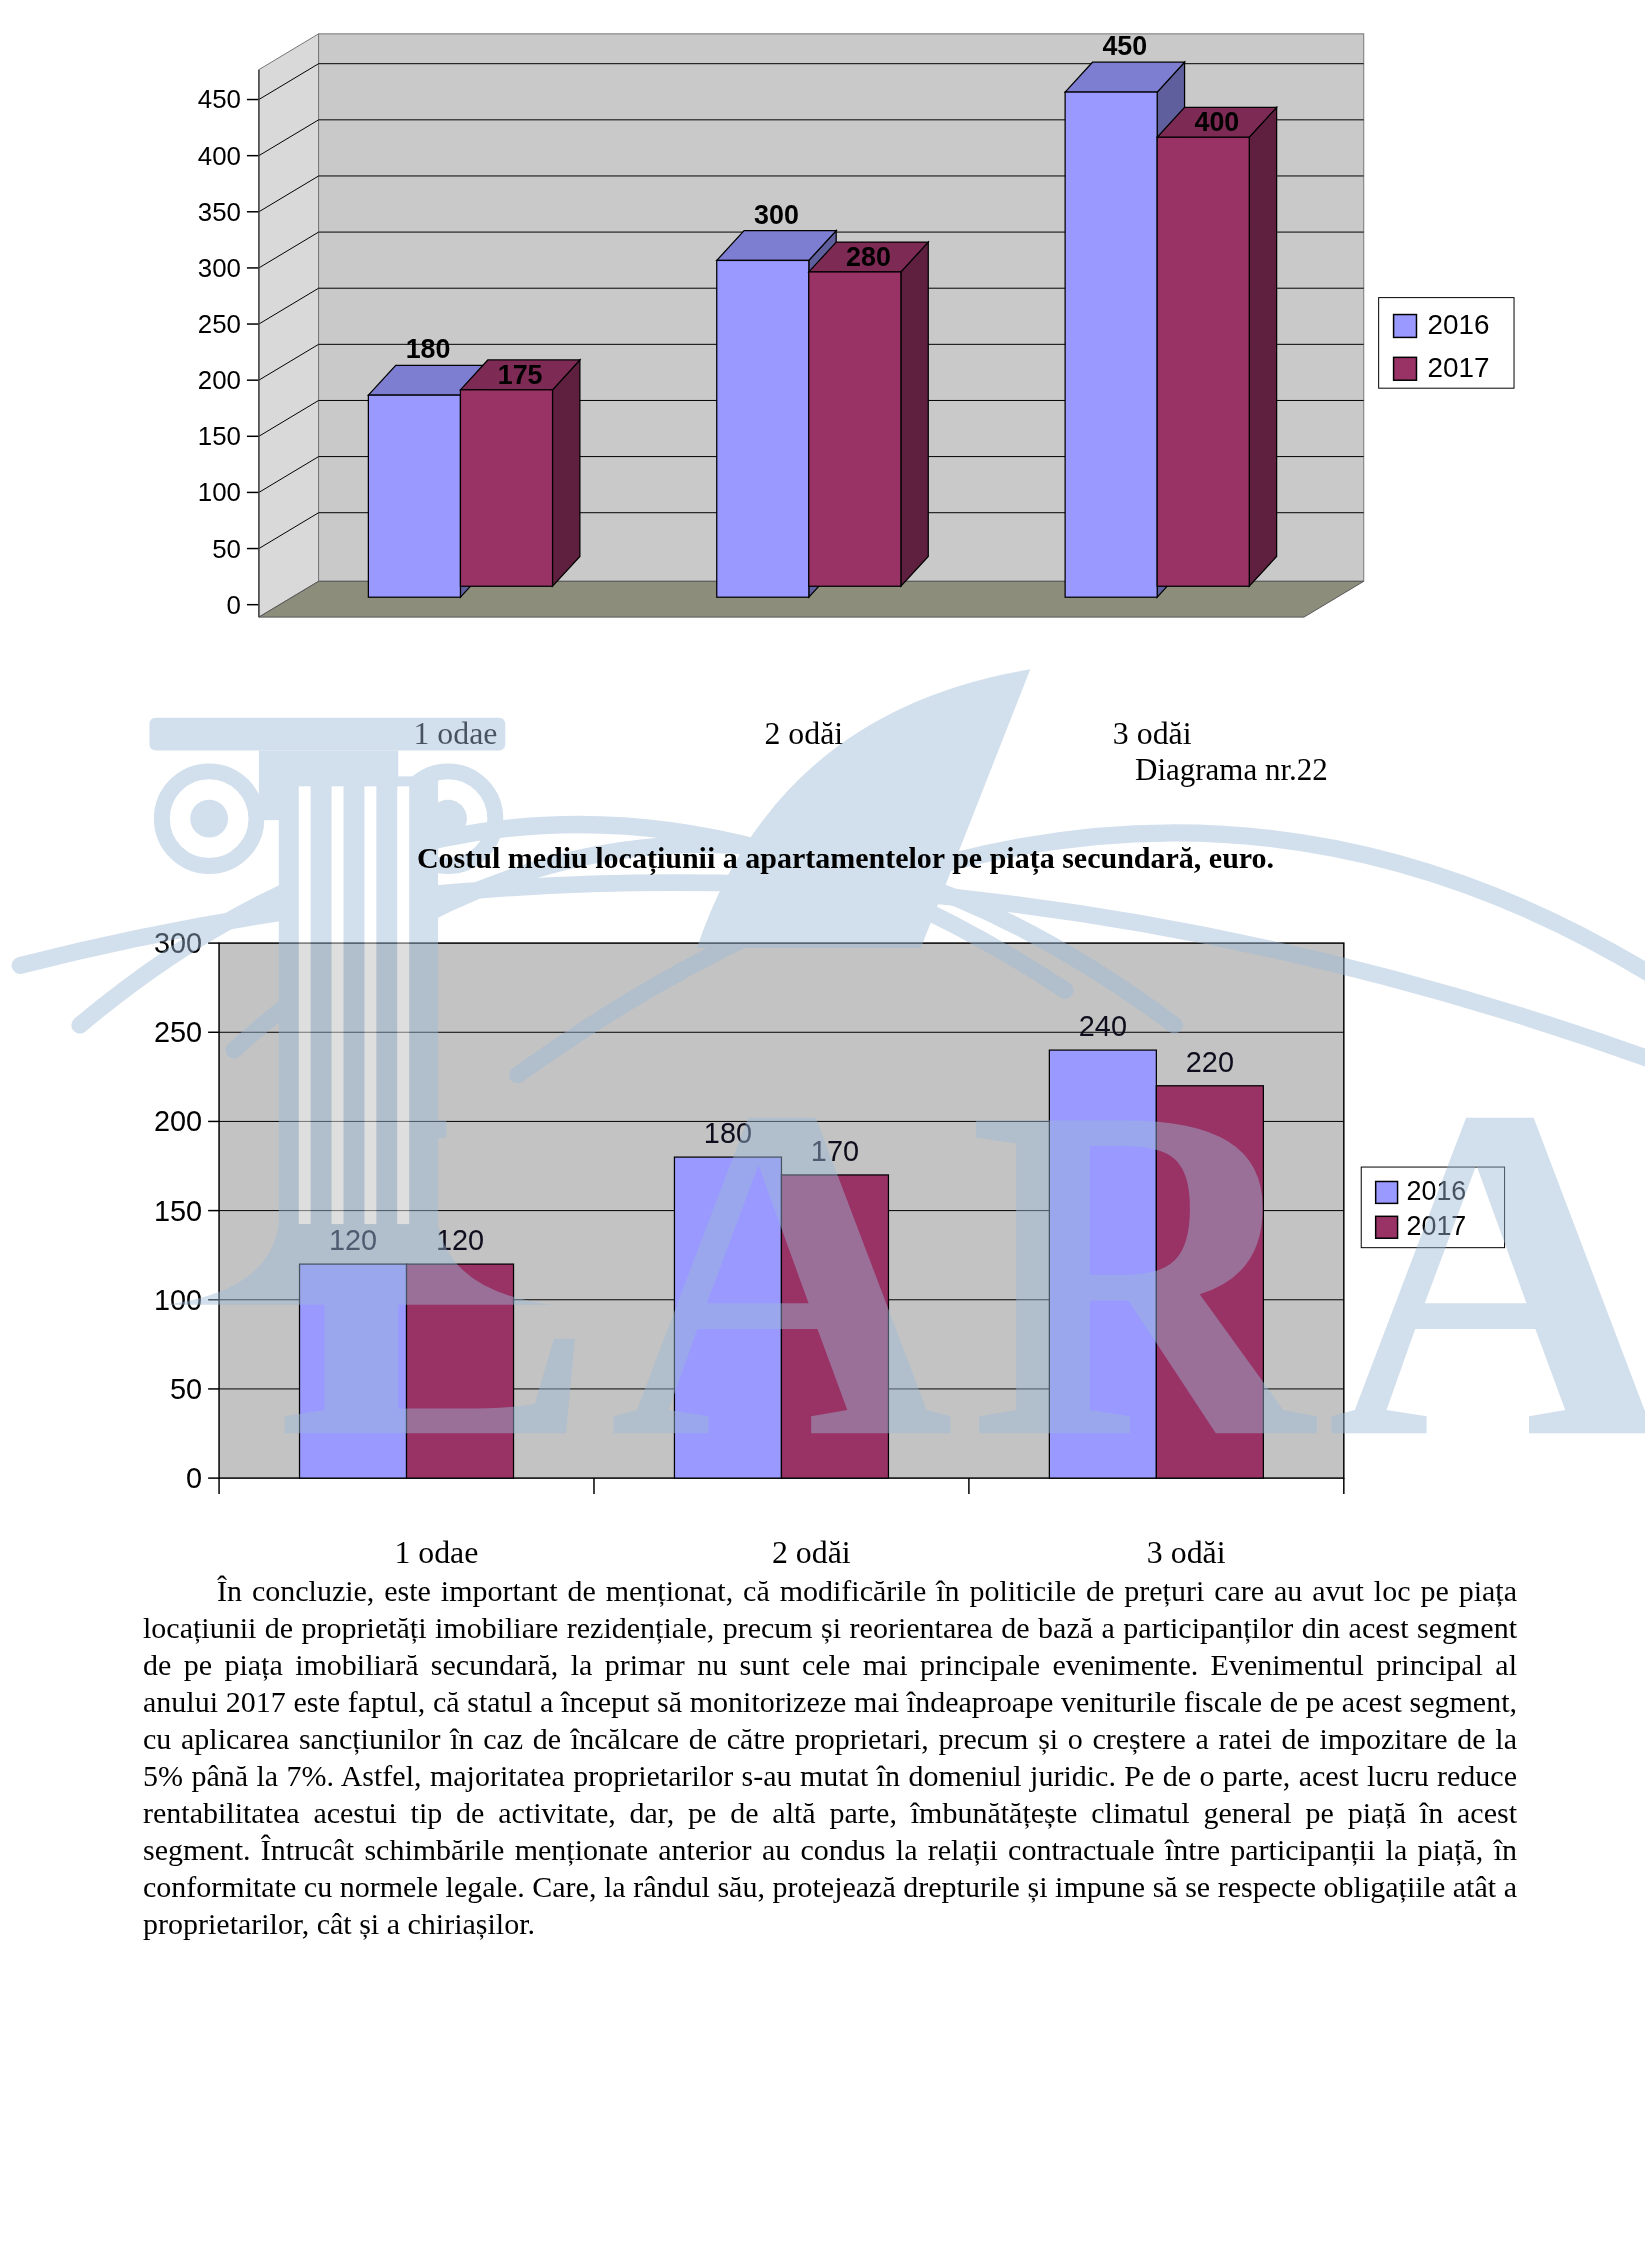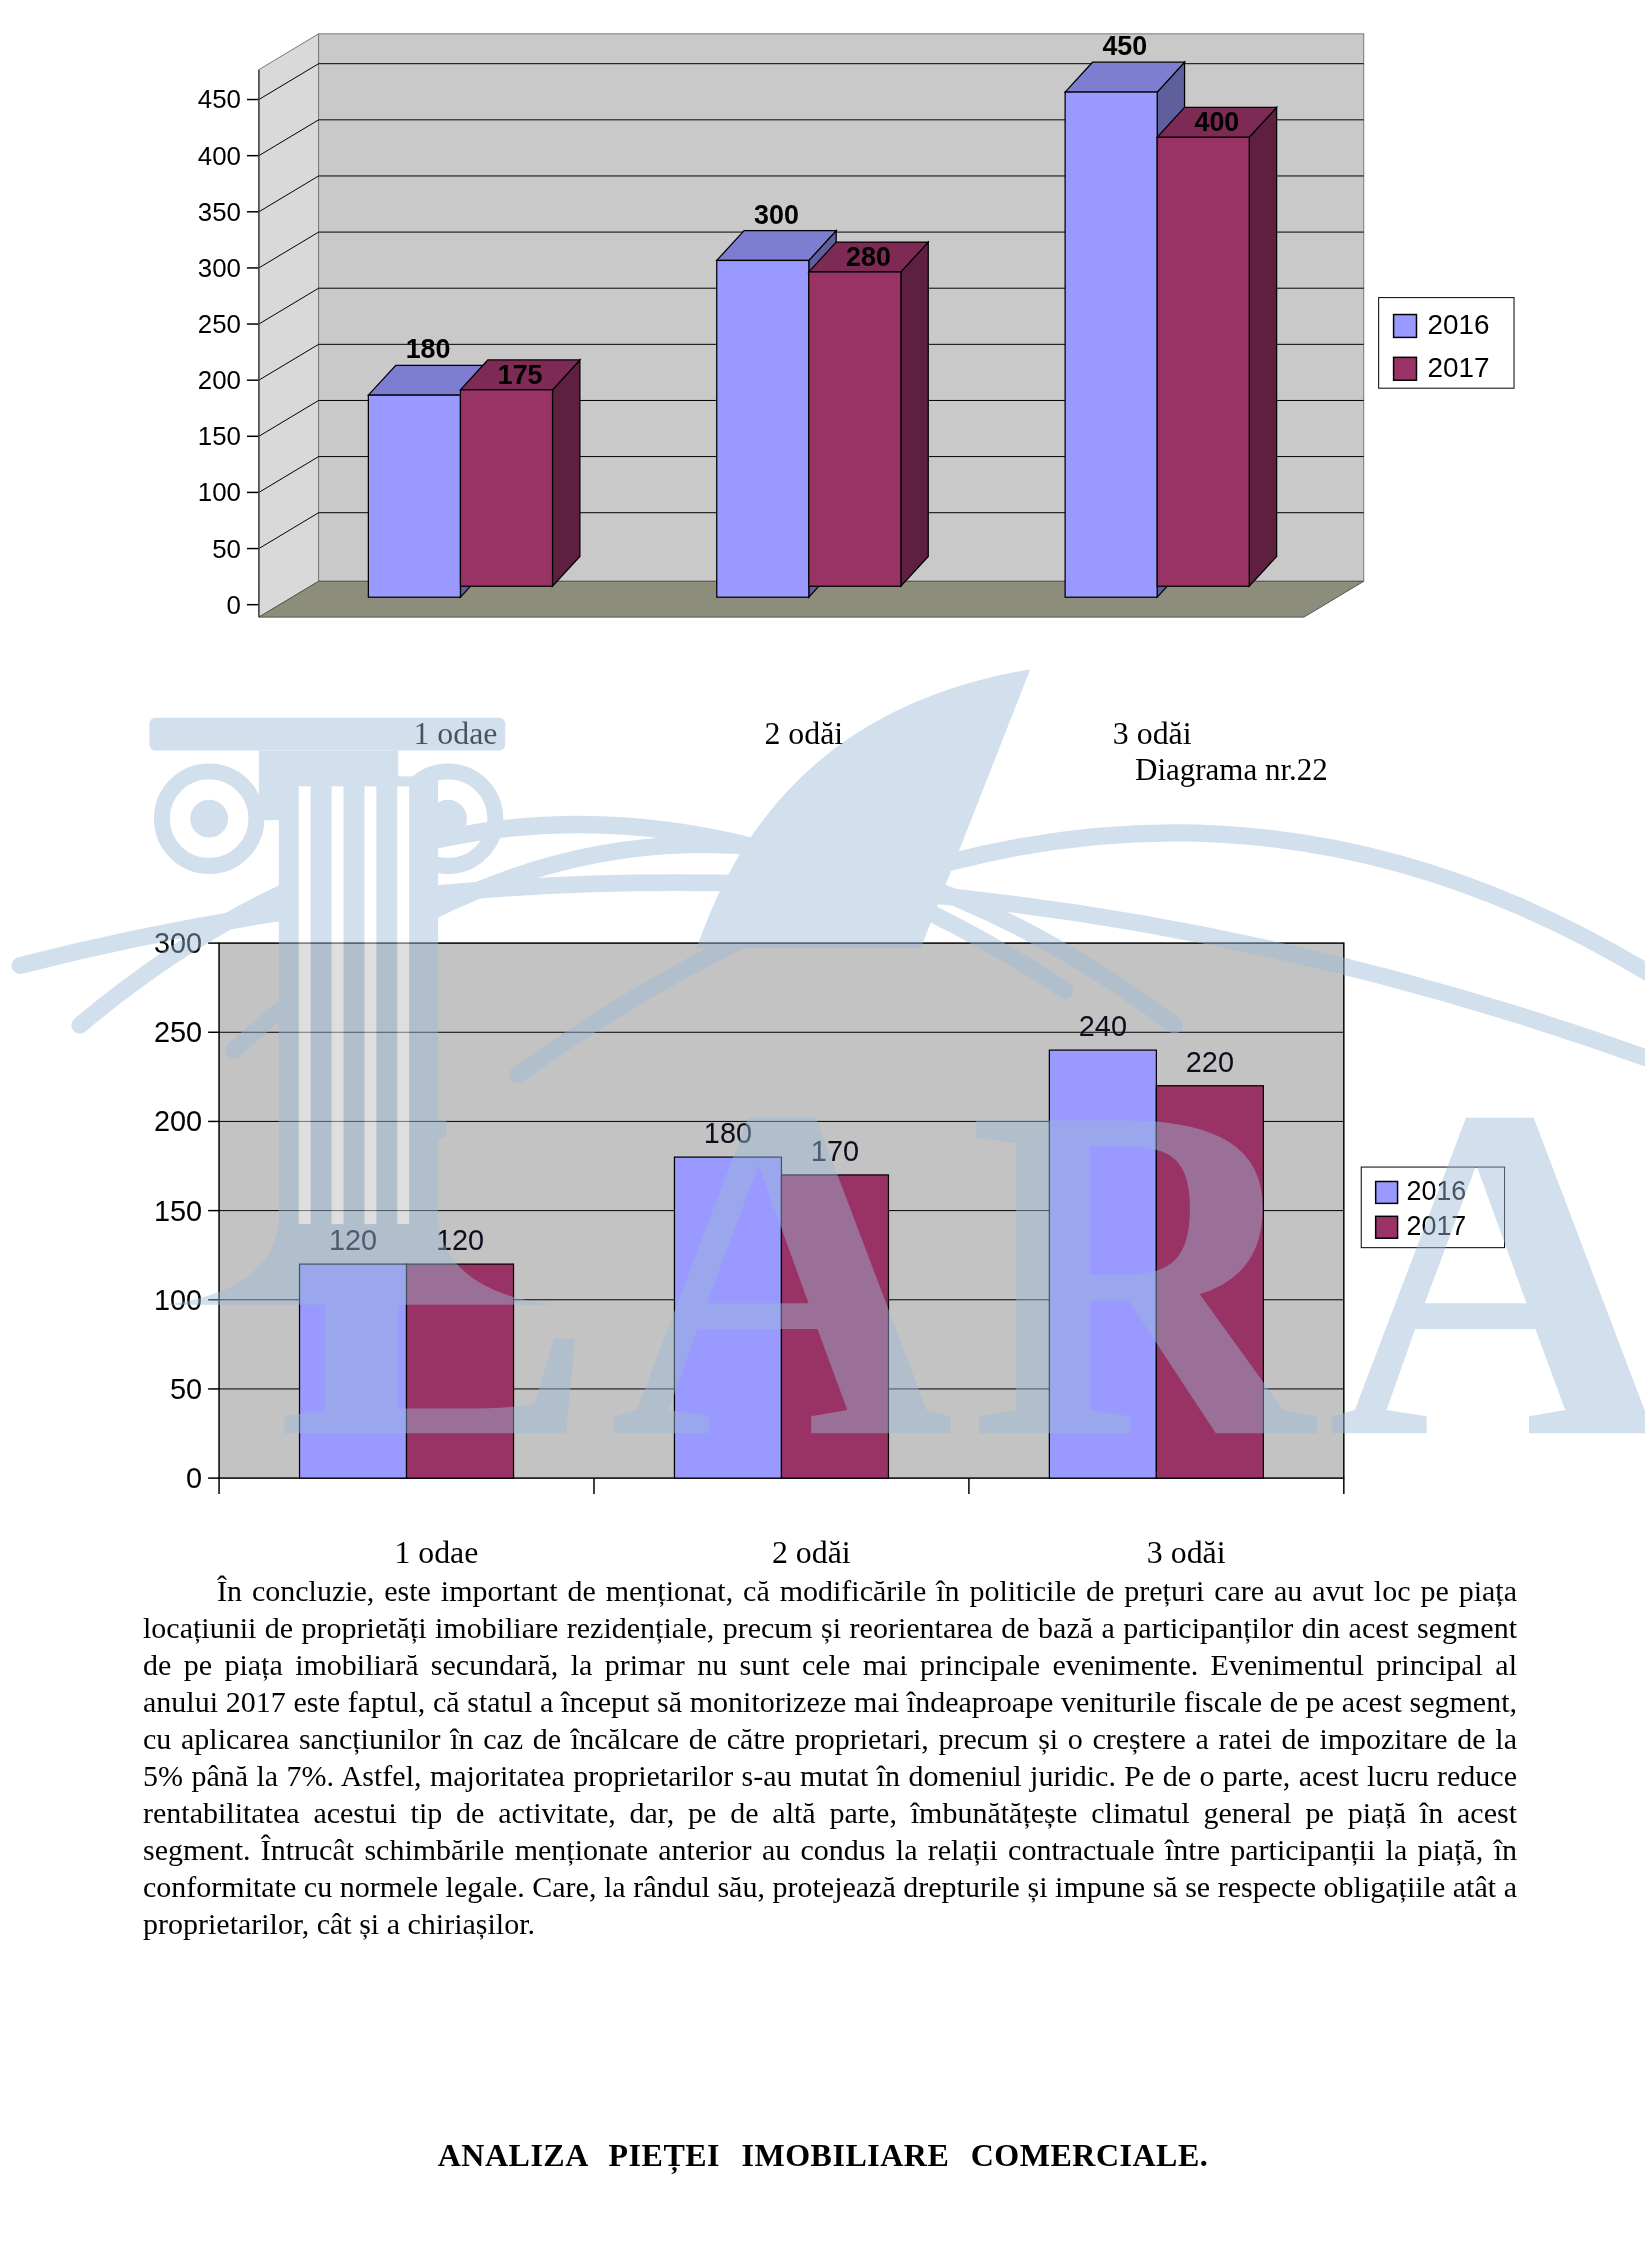--- a/index.html
+++ b/index.html
@@ -161,18 +161,18 @@
         <rect x="600" y="1580" width="24" height="880" fill="#ffffff"></rect>
         <rect x="666" y="1580" width="24" height="880" fill="#ffffff"></rect>
         <rect x="732" y="1580" width="24" height="880" fill="#ffffff"></rect>
         <rect x="798" y="1580" width="24" height="880" fill="#ffffff"></rect>
         <path d="M 560 2460 Q 540 2596 330 2622 L 1110 2622 Q 905 2596 880 2460 Z"></path>
       </g>
     </svg>
 
   <div id="diagram-caption" class="textblock">Diagrama nr.22</div>
 
+  <div id="chart2-title" class="textblock">Costul mediu locațiunii a apartamentelor pe piața secundară, euro.</div>
 
   <div id="conclusion-paragraph" class="textblock">În concluzie, este important de menționat, că modificările în politicile de prețuri care au avut loc pe piața locațiunii de proprietăți imobiliare rezidențiale, precum și reorientarea de bază a participanților din acest segment de pe piața imobiliară secundară, la primar nu sunt cele mai principale evenimente. Evenimentul principal al anului 2017 este faptul, că statul a început să monitorizeze mai îndeaproape veniturile fiscale de pe acest segment, cu aplicarea sancțiunilor în caz de încălcare de către proprietari, precum și o creștere a ratei de impozitare de la 5% până la 7%. Astfel, majoritatea proprietarilor s-au mutat în domeniul juridic. Pe de o parte, acest lucru reduce rentabilitatea acestui tip de activitate, dar, pe de altă parte, îmbunătățește climatul general pe piață în acest segment. Întrucât schimbările menționate anterior au condus la relații contractuale între participanții la piață, în conformitate cu normele legale. Care, la rândul său, protejează drepturile și impune să se respecte obligațiile atât a proprietarilor, cât și a chiriașilor.</div>
 
-  <div id="closing-heading" class="textblock">ANALIZA PIEȚEI IMOBILIARE COMERCIALE.</div>
 </div>
 
 
 </body></html>

